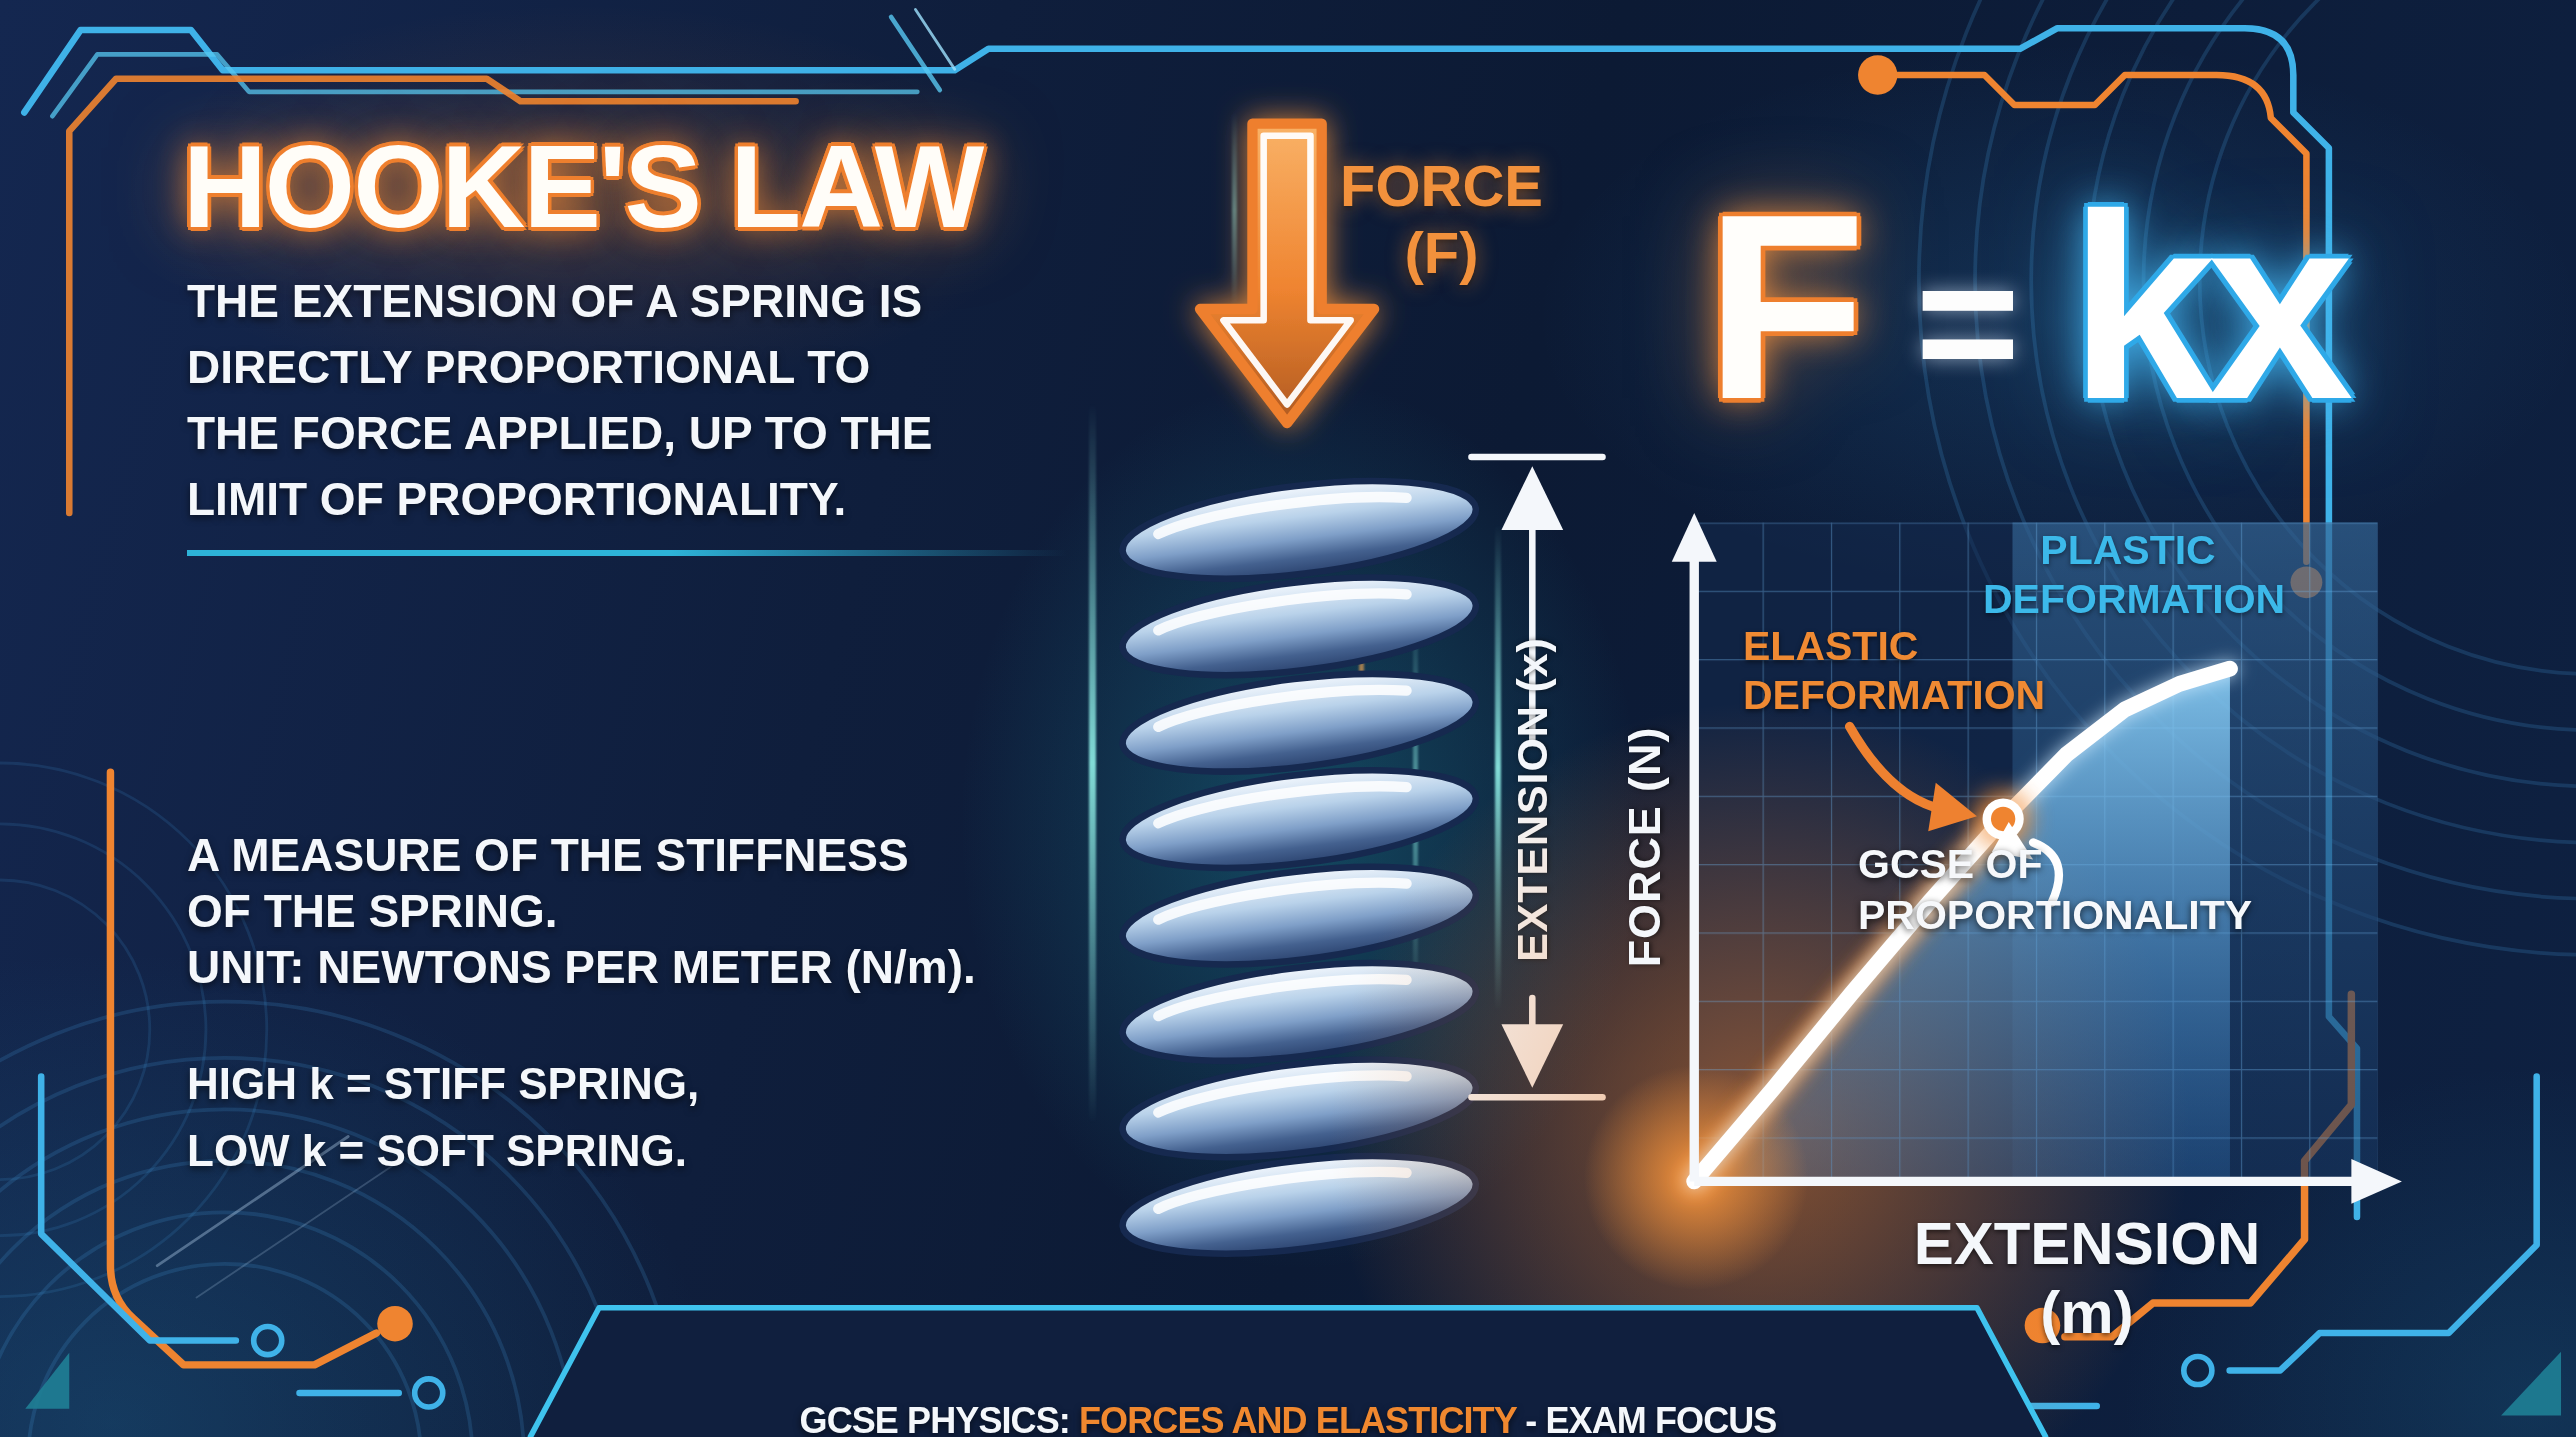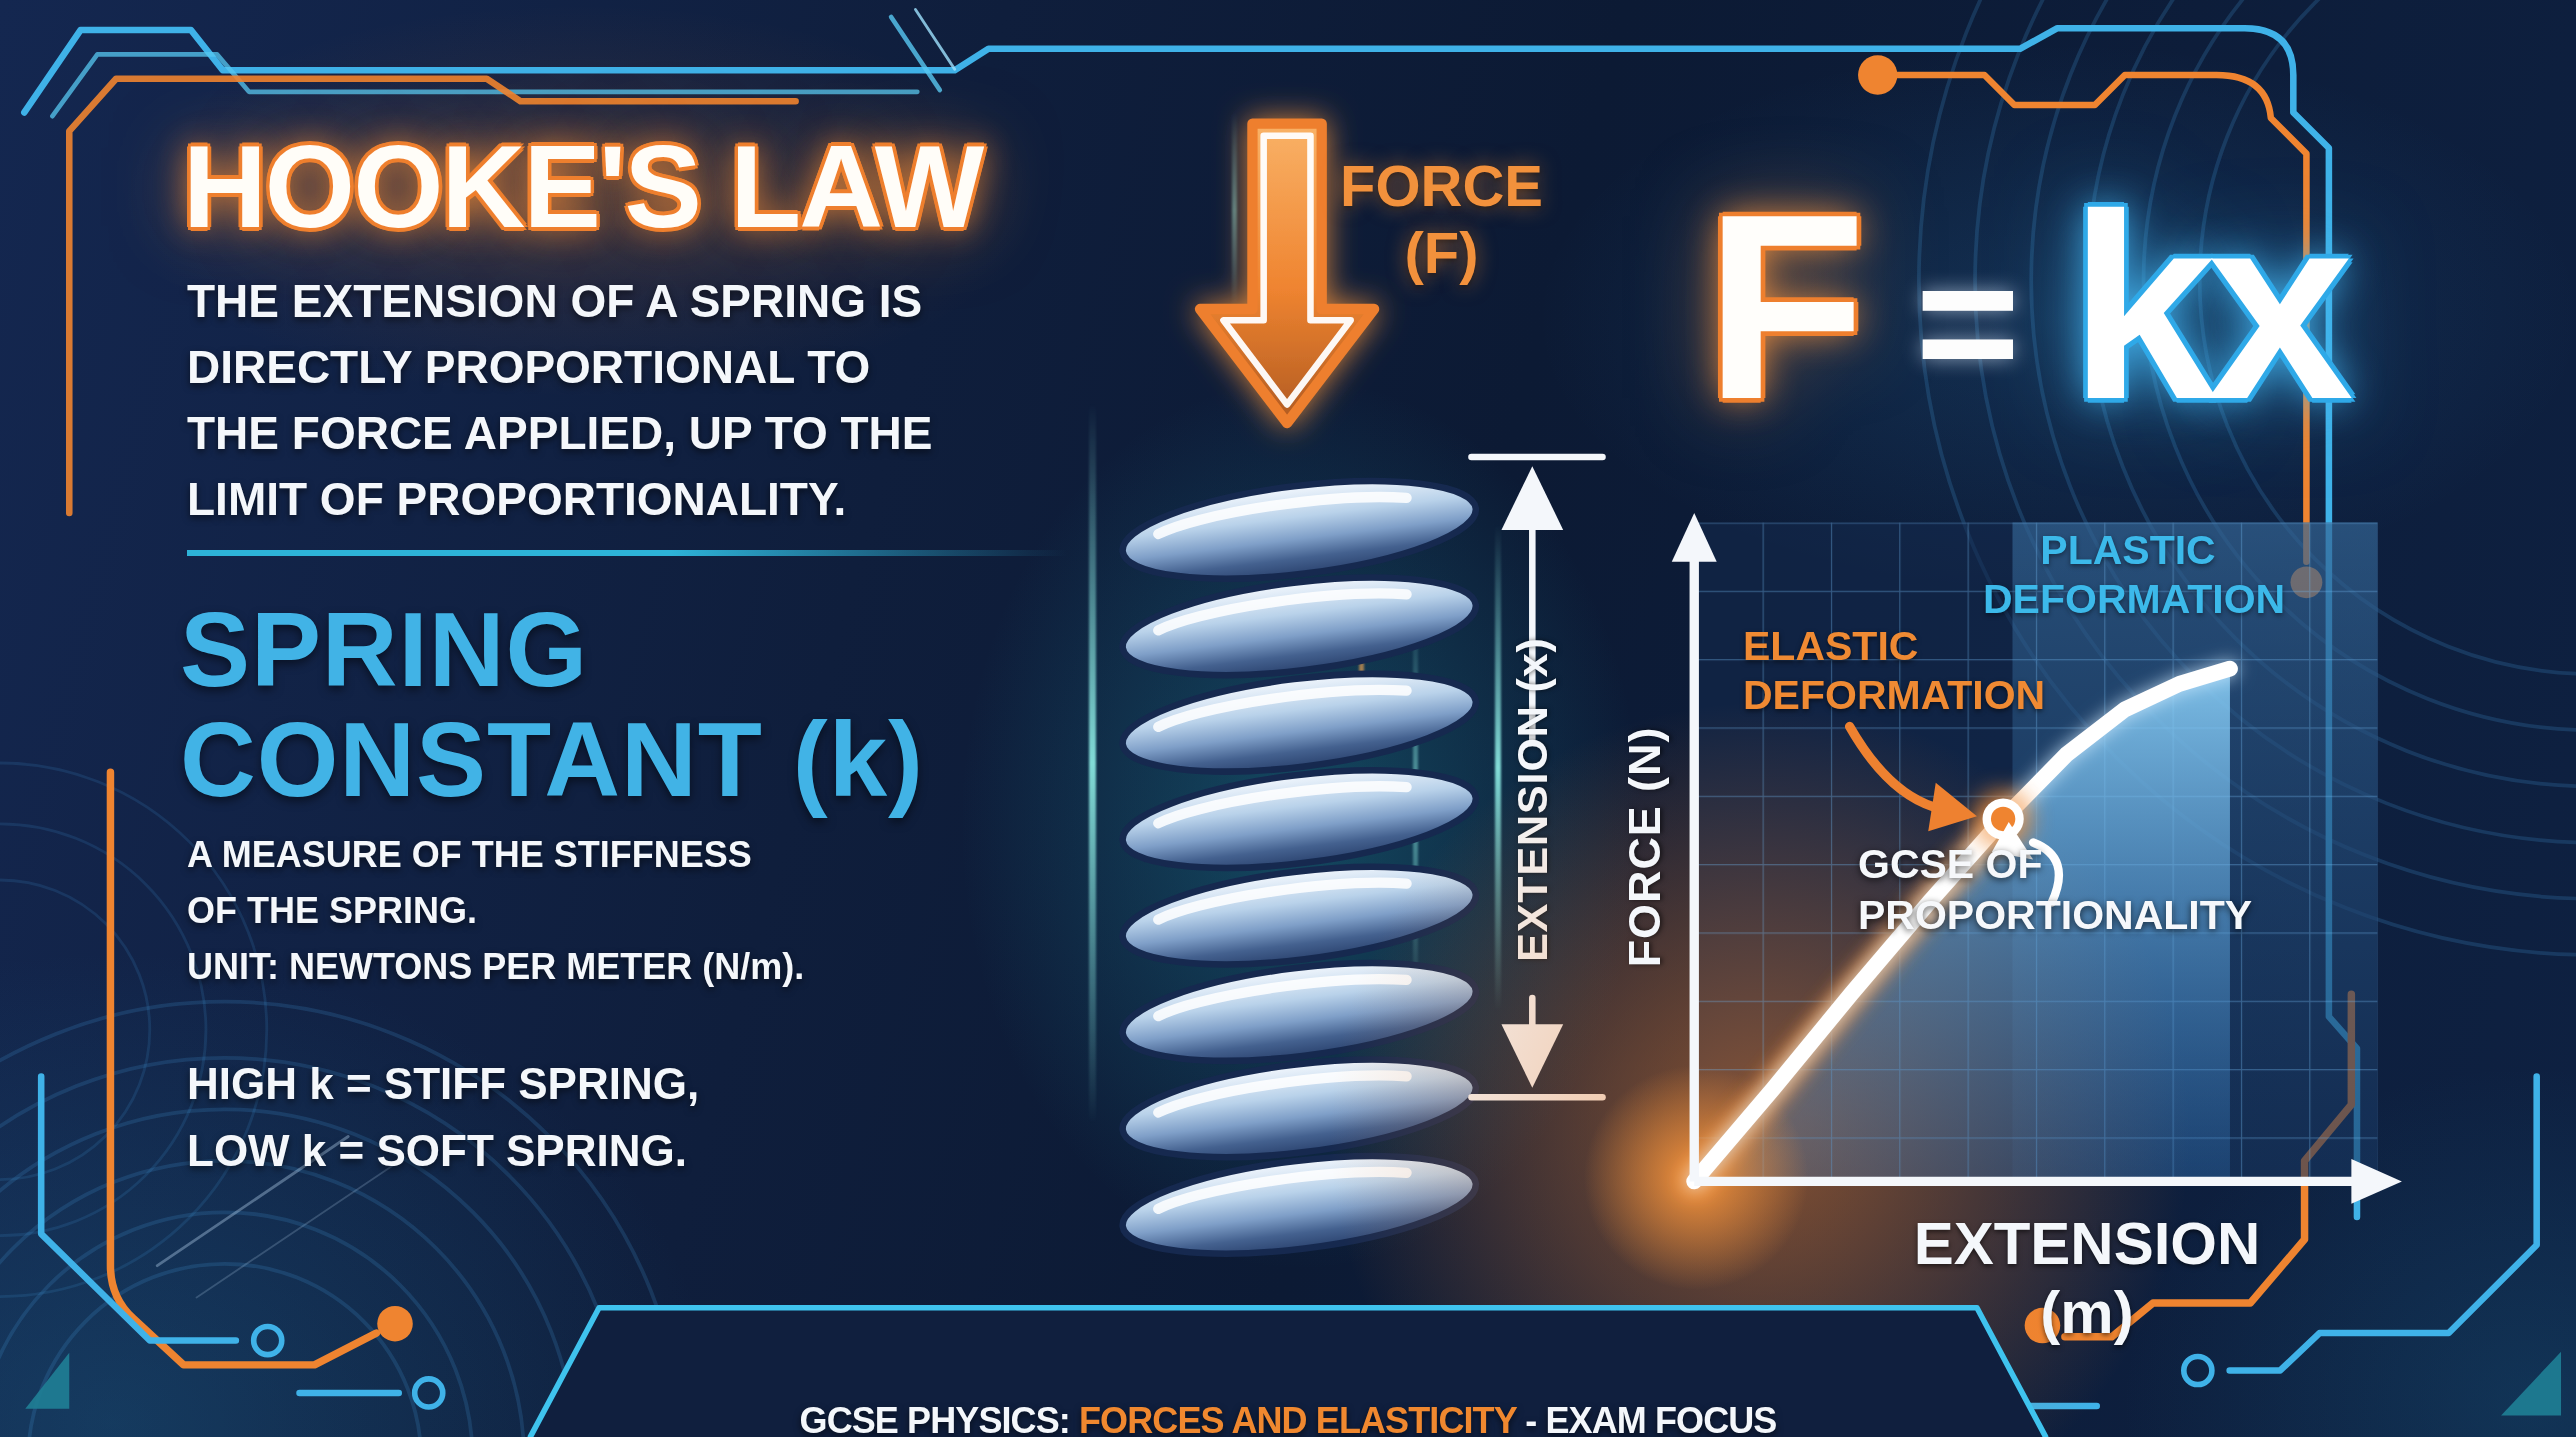--- a/index.html
+++ b/index.html
@@ -24,21 +24,21 @@
     text-shadow:0 0 3.7px #f08030,-3.7px 0 0 #ee7f2e,3.7px 0 0 #ee7f2e,0 -3.7px 0 #ee7f2e,0 3.7px 0 #ee7f2e,
       -2.8px -2.8px 0 #ee7f2e,2.8px -2.8px 0 #ee7f2e,-2.8px 2.8px 0 #ee7f2e,2.8px 2.8px 0 #ee7f2e,
       0 0 32px rgba(244,140,54,.95),0 0 75px rgba(244,140,54,.55);
   }
   .law-text{left:187px;top:268px;font-size:46px;font-weight:700;line-height:66px;letter-spacing:0px;
     text-shadow:0 2.8px 7.5px rgba(0,0,0,.55);}
   .divider{left:187px;top:550px;width:880px;height:5.6px;
     background:linear-gradient(90deg,#2db3d8 0%,#2db3d8 55%,rgba(45,179,216,0) 100%);}
   .subheading{left:180px;top:595px;font-size:105px;font-weight:800;line-height:110px;letter-spacing:0.9px;
     color:#41b3e6;text-shadow:0 3.7px 9.4px rgba(0,0,0,.5);}
-  .definition{left:187px;top:827px;font-size:36px;font-weight:700;line-height:56px;
+  .definition{left:187px;top:827px;font-size:46px;font-weight:700;line-height:56px;
     text-shadow:0 2.8px 7.5px rgba(0,0,0,.55);}
   .comparison{left:187px;top:1050px;font-size:44px;font-weight:800;line-height:67px;
     text-shadow:0 2.8px 7.5px rgba(0,0,0,.55);}
 
   
   .force-label{left:1301px;top:152px;width:281px;text-align:center;font-size:58px;font-weight:800;
     line-height:67px;color:#f2913c;text-shadow:0 0 20.6px rgba(240,140,50,.6),0 1.9px 5.6px rgba(0,0,0,.5);}
   .extension-x-label{left:1345px;top:775px;width:374px;text-align:center;font-size:43px;font-weight:800;
     transform:rotate(-90deg);letter-spacing:0.9px;text-shadow:0 1.9px 5.6px rgba(0,0,0,.6);}
 
@@ -145,22 +145,20 @@
   <div class="abs streak" style="left:1232px;top:112px;height:197px;width:4.7px;opacity:.5;"></div>
   <div class="abs streak" style="left:1413px;top:599px;height:403px;width:4.7px;opacity:.6;"></div>
   <div class="abs streak orange" style="left:1359px;top:599px;height:140px;width:4.7px;opacity:.7;"></div>
 
   <div class="abs title">HOOKE'S LAW</div>
   <div class="abs law-text pre">THE EXTENSION OF A SPRING IS
 DIRECTLY PROPORTIONAL TO
 THE FORCE APPLIED, UP TO THE
 LIMIT OF PROPORTIONALITY.</div>
   <div class="abs divider"></div>
-  <div class="abs subheading pre">SPRING
-CONSTANT (k)</div>
   <div class="abs definition pre">A MEASURE OF THE STIFFNESS
 OF THE SPRING.
 UNIT: NEWTONS PER METER (N/m).</div>
   <div class="abs comparison pre">HIGH k = STIFF SPRING,
 LOW k = SOFT SPRING.</div>
 
   <svg width="2576" height="1438" viewBox="0 0 2752 1536">
     <defs>
       <linearGradient id="arrowGrad" x1="0" y1="0" x2="0" y2="1">
         <stop offset="0" stop-color="#f9b267"></stop>

